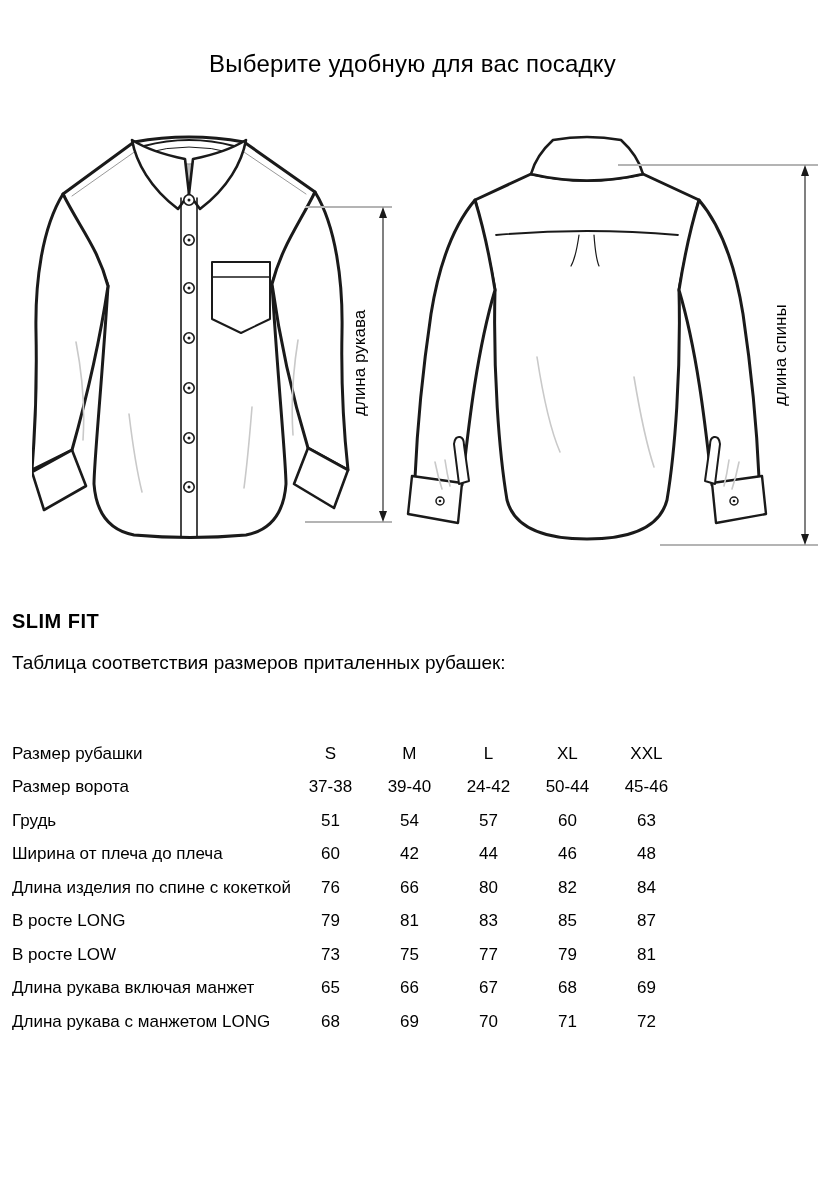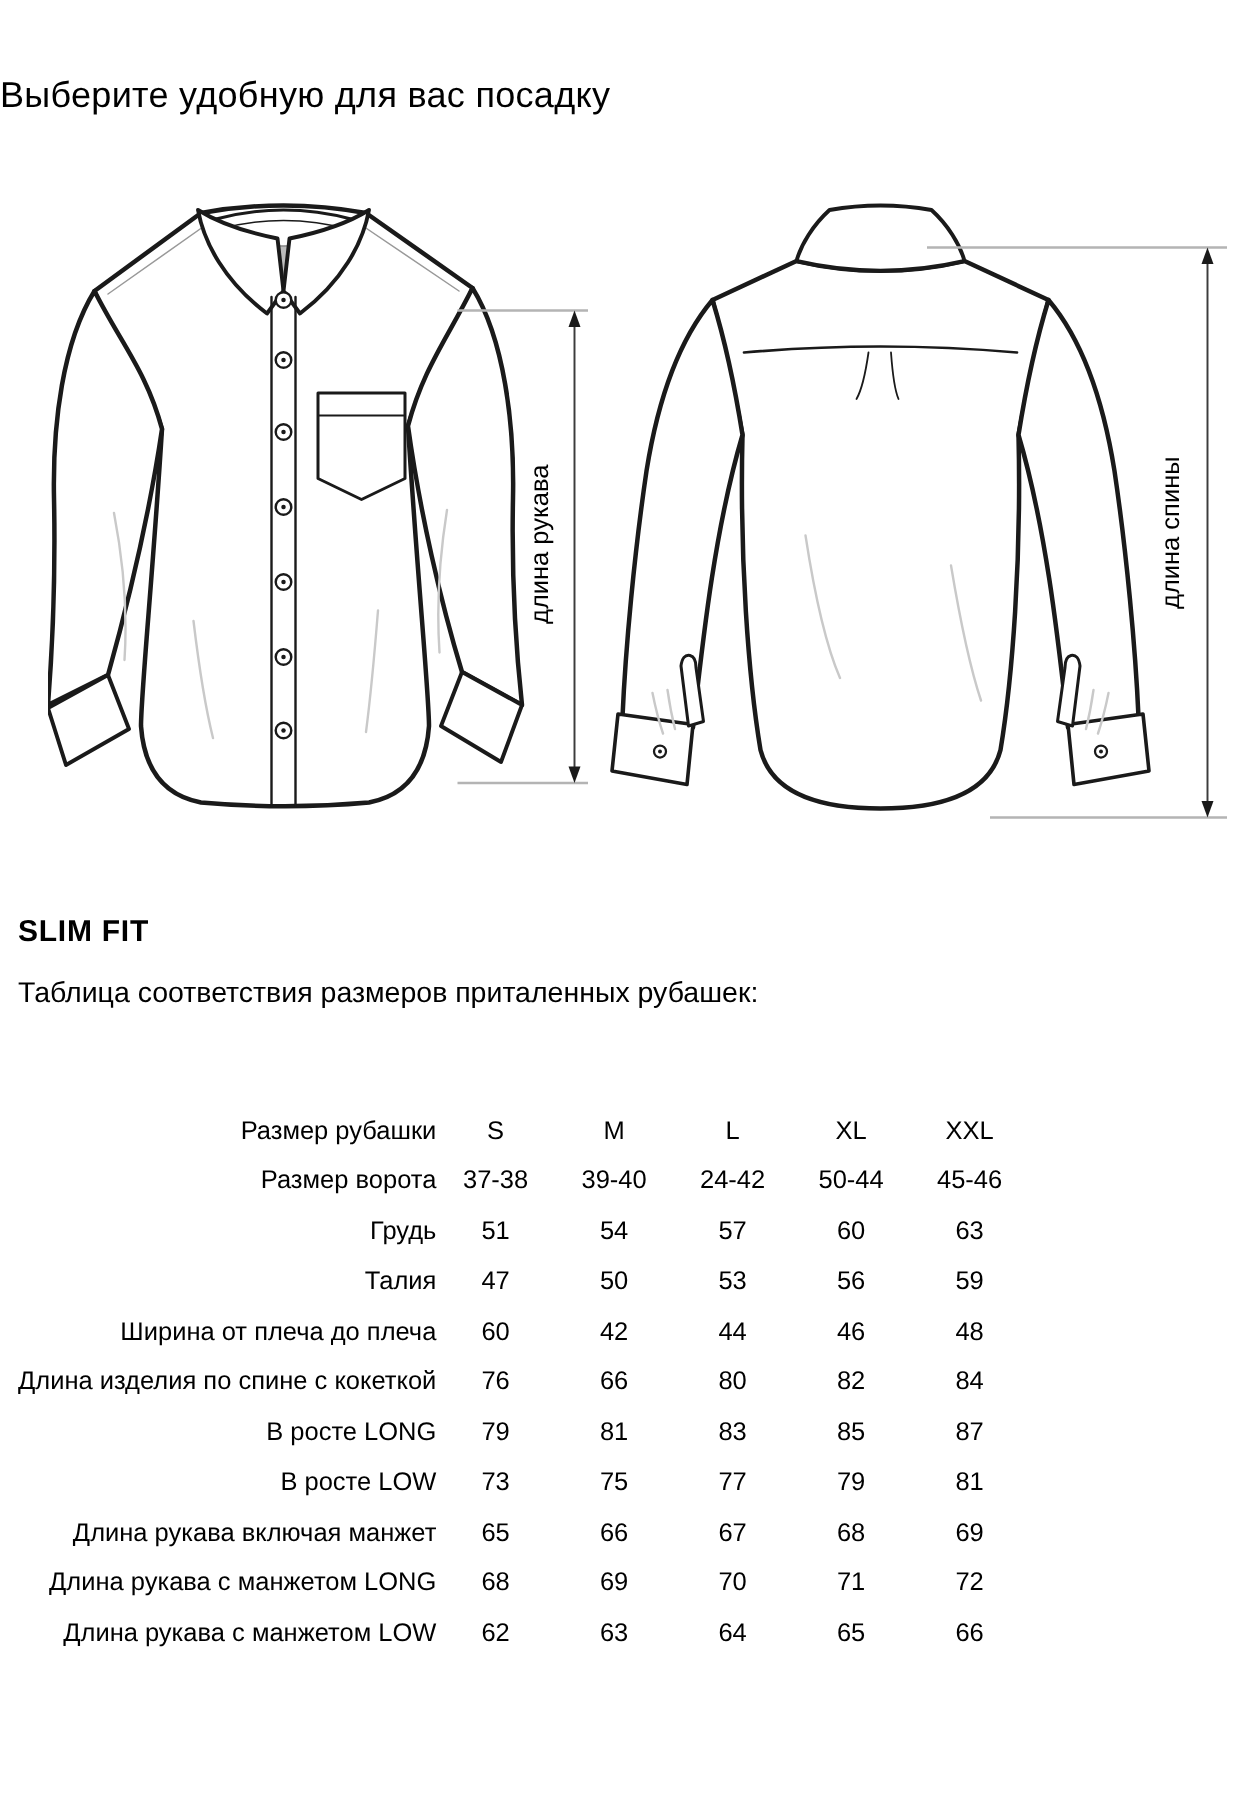--- a/index.html
+++ b/index.html
@@ -1,21 +1,21 @@
 <!DOCTYPE html>
 <html><head>
 <meta charset="utf-8">
 <style>
   html,body { margin:0; padding:0; background:#ffffff; }
   .canvas {
     position:relative; width:825px; height:1200px; background:#ffffff;
     font-family:"Liberation Sans", sans-serif; color:#000000; overflow:hidden;
   }
   .title {
-    position:absolute; top:50px; left:0; width:825px; 
+    position:absolute; top:50px; left:0; width:825px; text-align:center;
     font-size:24px; font-weight:400; letter-spacing:0.2px;
   }
   .shirt-front { position:absolute; left:32px;  top:132px; }
   .shirt-back  { position:absolute; left:402px; top:132px; }
   .dim-svg { position:absolute; }
   .dim-sleeve { left:300px; top:200px; }
   .dim-back   { left:610px; top:158px; }
   .vlabel {
     position:absolute; writing-mode:vertical-rl; transform:rotate(180deg);
     font-size:17px; display:flex; align-items:center; justify-content:center;
@@ -29,21 +29,21 @@
   }
   .table-caption { position:absolute; left:12px; top:652px; font-size:19px; }
   table.sizes {
     position:absolute; left:12px; top:737px; border-collapse:collapse;
     table-layout:fixed;
   }
   table.sizes th, table.sizes td {
     font-size:17px; font-weight:400; padding:0; height:33.5px;
     vertical-align:middle; text-align:center; white-space:nowrap;
   }
-  table.sizes .lbl { text-align:right; width:265px;margin-top:28px; }
+  table.sizes .lbl { text-align:left; width:265px;margin-top:28px; }
   table.sizes .val { width:79px; }
 </style>
 </head>
 <body>
 
 <div class="canvas">
 
   <div class="title">Выберите удобную для вас посадку</div>
 
   <svg class="shirt-front" width="330" height="420" viewBox="0 0 330 420" fill="none" stroke-linejoin="round" stroke-linecap="round">
@@ -162,28 +162,20 @@
         </tr>
         <tr>
           <td class="lbl">Грудь</td>
           <td class="val">51</td>
           <td class="val">54</td>
           <td class="val">57</td>
           <td class="val">60</td>
           <td class="val">63</td>
         </tr>
         <tr>
-          <td class="lbl">Талия</td>
-          <td class="val">47</td>
-          <td class="val">50</td>
-          <td class="val">53</td>
-          <td class="val">56</td>
-          <td class="val">59</td>
-        </tr>
-        <tr>
           <td class="lbl">Ширина от плеча до плеча</td>
           <td class="val">60</td>
           <td class="val">42</td>
           <td class="val">44</td>
           <td class="val">46</td>
           <td class="val">48</td>
         </tr>
         <tr>
           <td class="lbl">Длина изделия по спине с кокеткой</td>
           <td class="val">76</td>
@@ -217,24 +209,16 @@
           <td class="val">69</td>
         </tr>
         <tr>
           <td class="lbl">Длина рукава с манжетом LONG</td>
           <td class="val">68</td>
           <td class="val">69</td>
           <td class="val">70</td>
           <td class="val">71</td>
           <td class="val">72</td>
         </tr>
-        <tr>
-          <td class="lbl">Длина рукава с манжетом LOW</td>
-          <td class="val">62</td>
-          <td class="val">63</td>
-          <td class="val">64</td>
-          <td class="val">65</td>
-          <td class="val">66</td>
-        </tr>
       </tbody>
   </table>
 
 </div>
 
 </body></html>

